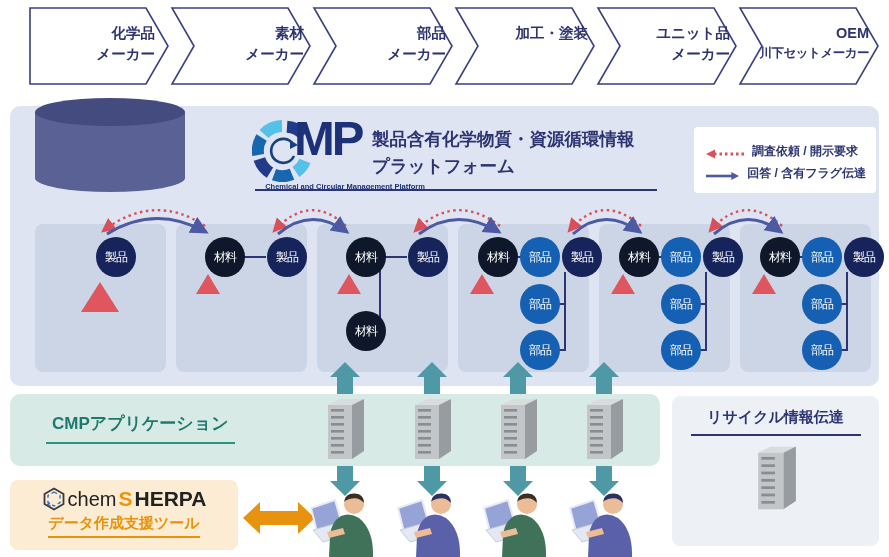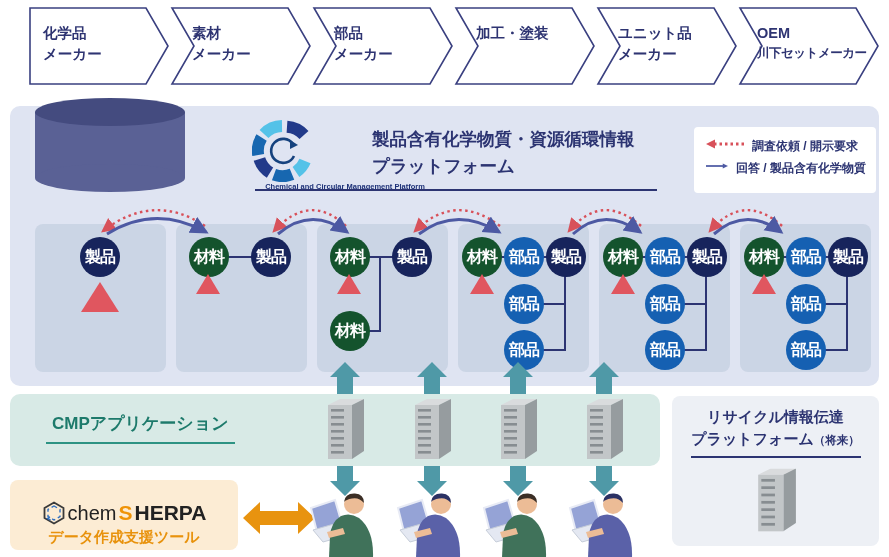--- a/index.html
+++ b/index.html
@@ -2,21 +2,21 @@
 <html><head>
 <meta charset="utf-8">
 <style>
   * { margin:0; padding:0; box-sizing:border-box; }
   body { background:#fff; }
   .page { width:889px; height:557px; position:relative; background:#ffffff;
           font-family:"Liberation Sans", sans-serif; overflow:hidden; }
 
   
   .chev-svg { position:absolute; left:0; top:6px; }
-  .stage-label { position:absolute; top:23px; width:112px; text-align:left;
+  .stage-label { position:absolute; top:23px; width:112px; text-align:right;
                  color:#2e3472; font-weight:bold; font-size:14.5px; line-height:1.45; }
   .l2-sm { font-size:12.5px; letter-spacing:-0.5px; }
 
   
   .panel { position:absolute; left:10px; top:106px; width:869px; height:280px;
            background:#dfe4f2; border-radius:10px; }
 
   
   .cyl-svg { position:absolute; left:33px; top:96px; }
   .cyl-label { position:absolute; left:33px; top:138px; width:154px; text-align:center;
@@ -30,31 +30,31 @@
   .cmp-tagline { position:absolute; left:-12px; top:64px; width:210px; text-align:center;
                  font-size:7.5px; color:#1d3178; font-weight:bold; }
 
   .pf-title { position:absolute; left:372px; top:126px; color:#2c3472; font-weight:bold;
               font-size:17.5px; line-height:1.55; }
   .pf-underline { position:absolute; left:255px; top:189px; width:402px; height:2px; background:#2c3472; }
 
   
   .legend { position:absolute; left:694px; top:127px; width:182px; height:66px;
             background:#ffffff; border-radius:4px; padding:11px 10px 0 12px; }
-  .legend-row { display:flex; align-items:flex-start; gap:8px; height:22px; }
+  .legend-row { display:flex; align-items:flex-end; gap:8px; height:22px; }
   .legend-row span { font-size:12px; font-weight:bold; color:#2c3472; white-space:nowrap; }
 
   
   .section { position:absolute; top:224px; width:131px; height:148px;
              background:#cbd5e5; border-radius:8px; }
   .node { position:absolute; width:40px; height:40px; border-radius:50%;
-          color:#fff; font-size:16px; font-weight:bold; letter-spacing:-1px;
-          display:flex; align-items:center; justify-content:center; z-index:2; }
+          color:#fff; font-size:12px; font-weight:normal; letter-spacing:-1px;
+          display:flex; align-items:center; justify-content:center; z-index:2;margin-left:16px; }
   .product  { background:#17245c; }
-  .material { background:#14532d; }
+  .material { background:#0f172a; }
   .part     { background:#1560b2; }
   .conn { position:absolute; background:#2c3472; z-index:1; }
   .tri { position:absolute; width:0; height:0; border-style:solid; z-index:2; }
   .tri-big   { border-width:0 19px 30px 19px; border-color:transparent transparent #e0565f transparent; }
   .tri-small { border-width:0 12px 20px 12px; border-color:transparent transparent #e0565f transparent; }
   .substance-label { position:absolute; top:94px; left:0; width:100%; text-align:center;
                      color:#e0565f; font-weight:bold; font-size:13px; }
 
   .overlay { position:absolute; left:0; top:0; pointer-events:none; z-index:5; }
 
@@ -63,26 +63,26 @@
              background:#d8eae6; border-radius:10px; }
   .app-label { position:absolute; left:46px; top:412px; color:#1d7a6b; font-weight:bold;
                font-size:17px; border-bottom:2px solid #2d9383; padding:0 6px 7px 6px; }
 
   .server { position:absolute; }
   .person { position:absolute; }
 
   
   .cs-box { position:absolute; left:10px; top:480px; width:228px; height:70px;
             background:#fcecd4; border-radius:8px; text-align:center; }
-  .cs-logo-row { margin-top:21px; display:flex; align-items:center; justify-content:center; gap:2px; }
+  .cs-logo-row { margin-top:7px; display:flex; align-items:center; justify-content:center; gap:2px; }
   .cs-chem { font-size:20px; color:#222; }
   .cs-s { font-size:21px; font-weight:800; color:#ef9307; }
   .cs-herpa { font-size:21px; font-weight:800; color:#222; }
   .cs-label { display:inline-block; margin-top:3px; color:#e8920c; font-weight:bold; font-size:15px;
-              border-bottom:2px solid #e8920c; padding-bottom:13px; }
+              border-bottom:2px solid #e8920c; padding-bottom:3px; }
 
   .orange-arrow { position:absolute; left:243px; top:498px; }
 
   
   .rc-box { position:absolute; left:672px; top:396px; width:207px; height:150px;
             background:#edf0f5; border-radius:8px; text-align:center; }
   .rc-title { margin-top:10px; color:#2c3472; font-weight:bold; font-size:15px; line-height:1.45; }
   .rc-suffix { font-size:11.5px; }
   .rc-underline { margin:6px auto 0 auto; width:170px; height:2px; background:#2c3472; }
 </style>
@@ -166,20 +166,21 @@
         <path d="M 52 15 A 25 25 0 0 0 35 6.7" stroke="#223a8a"></path>
         <path d="M 30 6 A 25 25 0 0 0 12 14" stroke="#54c2e8"></path>
         <path d="M 9.6 17.5 A 25 25 0 0 0 6.2 35" stroke="#1767b0"></path>
         <path d="M 7.4 39 A 25 25 0 0 0 18 52.6" stroke="#223a8a"></path>
         <path d="M 22 54.6 A 25 25 0 0 0 40 54.3" stroke="#1767b0"></path>
         <path d="M 44 52 A 25 25 0 0 0 53 41" stroke="#54c2e8"></path>
       </g>
       <path d="M 41 24 A 12 12 0 1 0 42 36" fill="none" stroke="#15427e" stroke-width="2.6"></path>
       <polygon points="38,20 46,25 38,29" fill="#15427e"></polygon>
     </svg>
+    <span class="cmp-mp">MP</span>
     <div class="cmp-tagline">Chemical and Circular Management Platform</div>
   </div>
 
   <div class="pf-title">
     <div>製品含有化学物質・資源循環情報</div>
     <div>プラットフォーム</div>
   </div>
   <div class="pf-underline"></div>
 
   <div class="legend">
@@ -188,21 +189,21 @@
         <line x1="8" y1="6" x2="38" y2="6" stroke="#d8515a" stroke-width="3" stroke-dasharray="2.5 3"></line>
         <polygon points="0,6 9,1.5 9,10.5" fill="#d8515a"></polygon>
       </svg>
       <span>調査依頼 / 開示要求</span>
     </div>
     <div class="legend-row">
       <svg width="38" height="12" viewBox="0 0 38 12">
         <line x1="0" y1="6" x2="30" y2="6" stroke="#4d59a3" stroke-width="3"></line>
         <polygon points="38,6 29,1.5 29,10.5" fill="#4d59a3"></polygon>
       </svg>
-      <span>回答 / 製品含有化学物質</span>
+      <span>回答 / 含有フラグ伝達</span>
     </div>
   </div>
 
   <div class="section" style="left:35px">
     <div class="node product" style="left:45px;top:13px">製品</div>
     <div class="tri tri-big" style="left:46px;top:58px"></div>
   </div>
 
   <div class="section" style="left:176px">
     <div class="conn" style="left:40px;top:32px;width:50px;height:2px"></div>
@@ -301,21 +302,20 @@
   <svg class="person" style="left:478px;top:492px;--jacket:#40725a;--hair:#3b2e25" width="80" height="66">
       <use href="#person-sym"></use>
     </svg>
   <svg class="person" style="left:564px;top:492px;--jacket:#5a61a8;--hair:#2b3163" width="80" height="66">
       <use href="#person-sym"></use>
     </svg>
 
   <div class="rc-box">
     <div class="rc-title">
       <div>リサイクル情報伝達</div>
-      <div><span>プラットフォーム</span><span class="rc-suffix">（将来）</span></div>
     </div>
     <div class="rc-underline"></div>
     <svg style="margin-top:10px" width="44" height="68" viewBox="0 0 42 64">
         <use href="#server-sym"></use>
       </svg>
   </div>
 
   <svg class="overlay" width="889" height="557" viewBox="0 0 889 557">
     <defs>
       <marker id="mRed" markerWidth="7" markerHeight="7" refX="5" refY="3" orient="auto">

